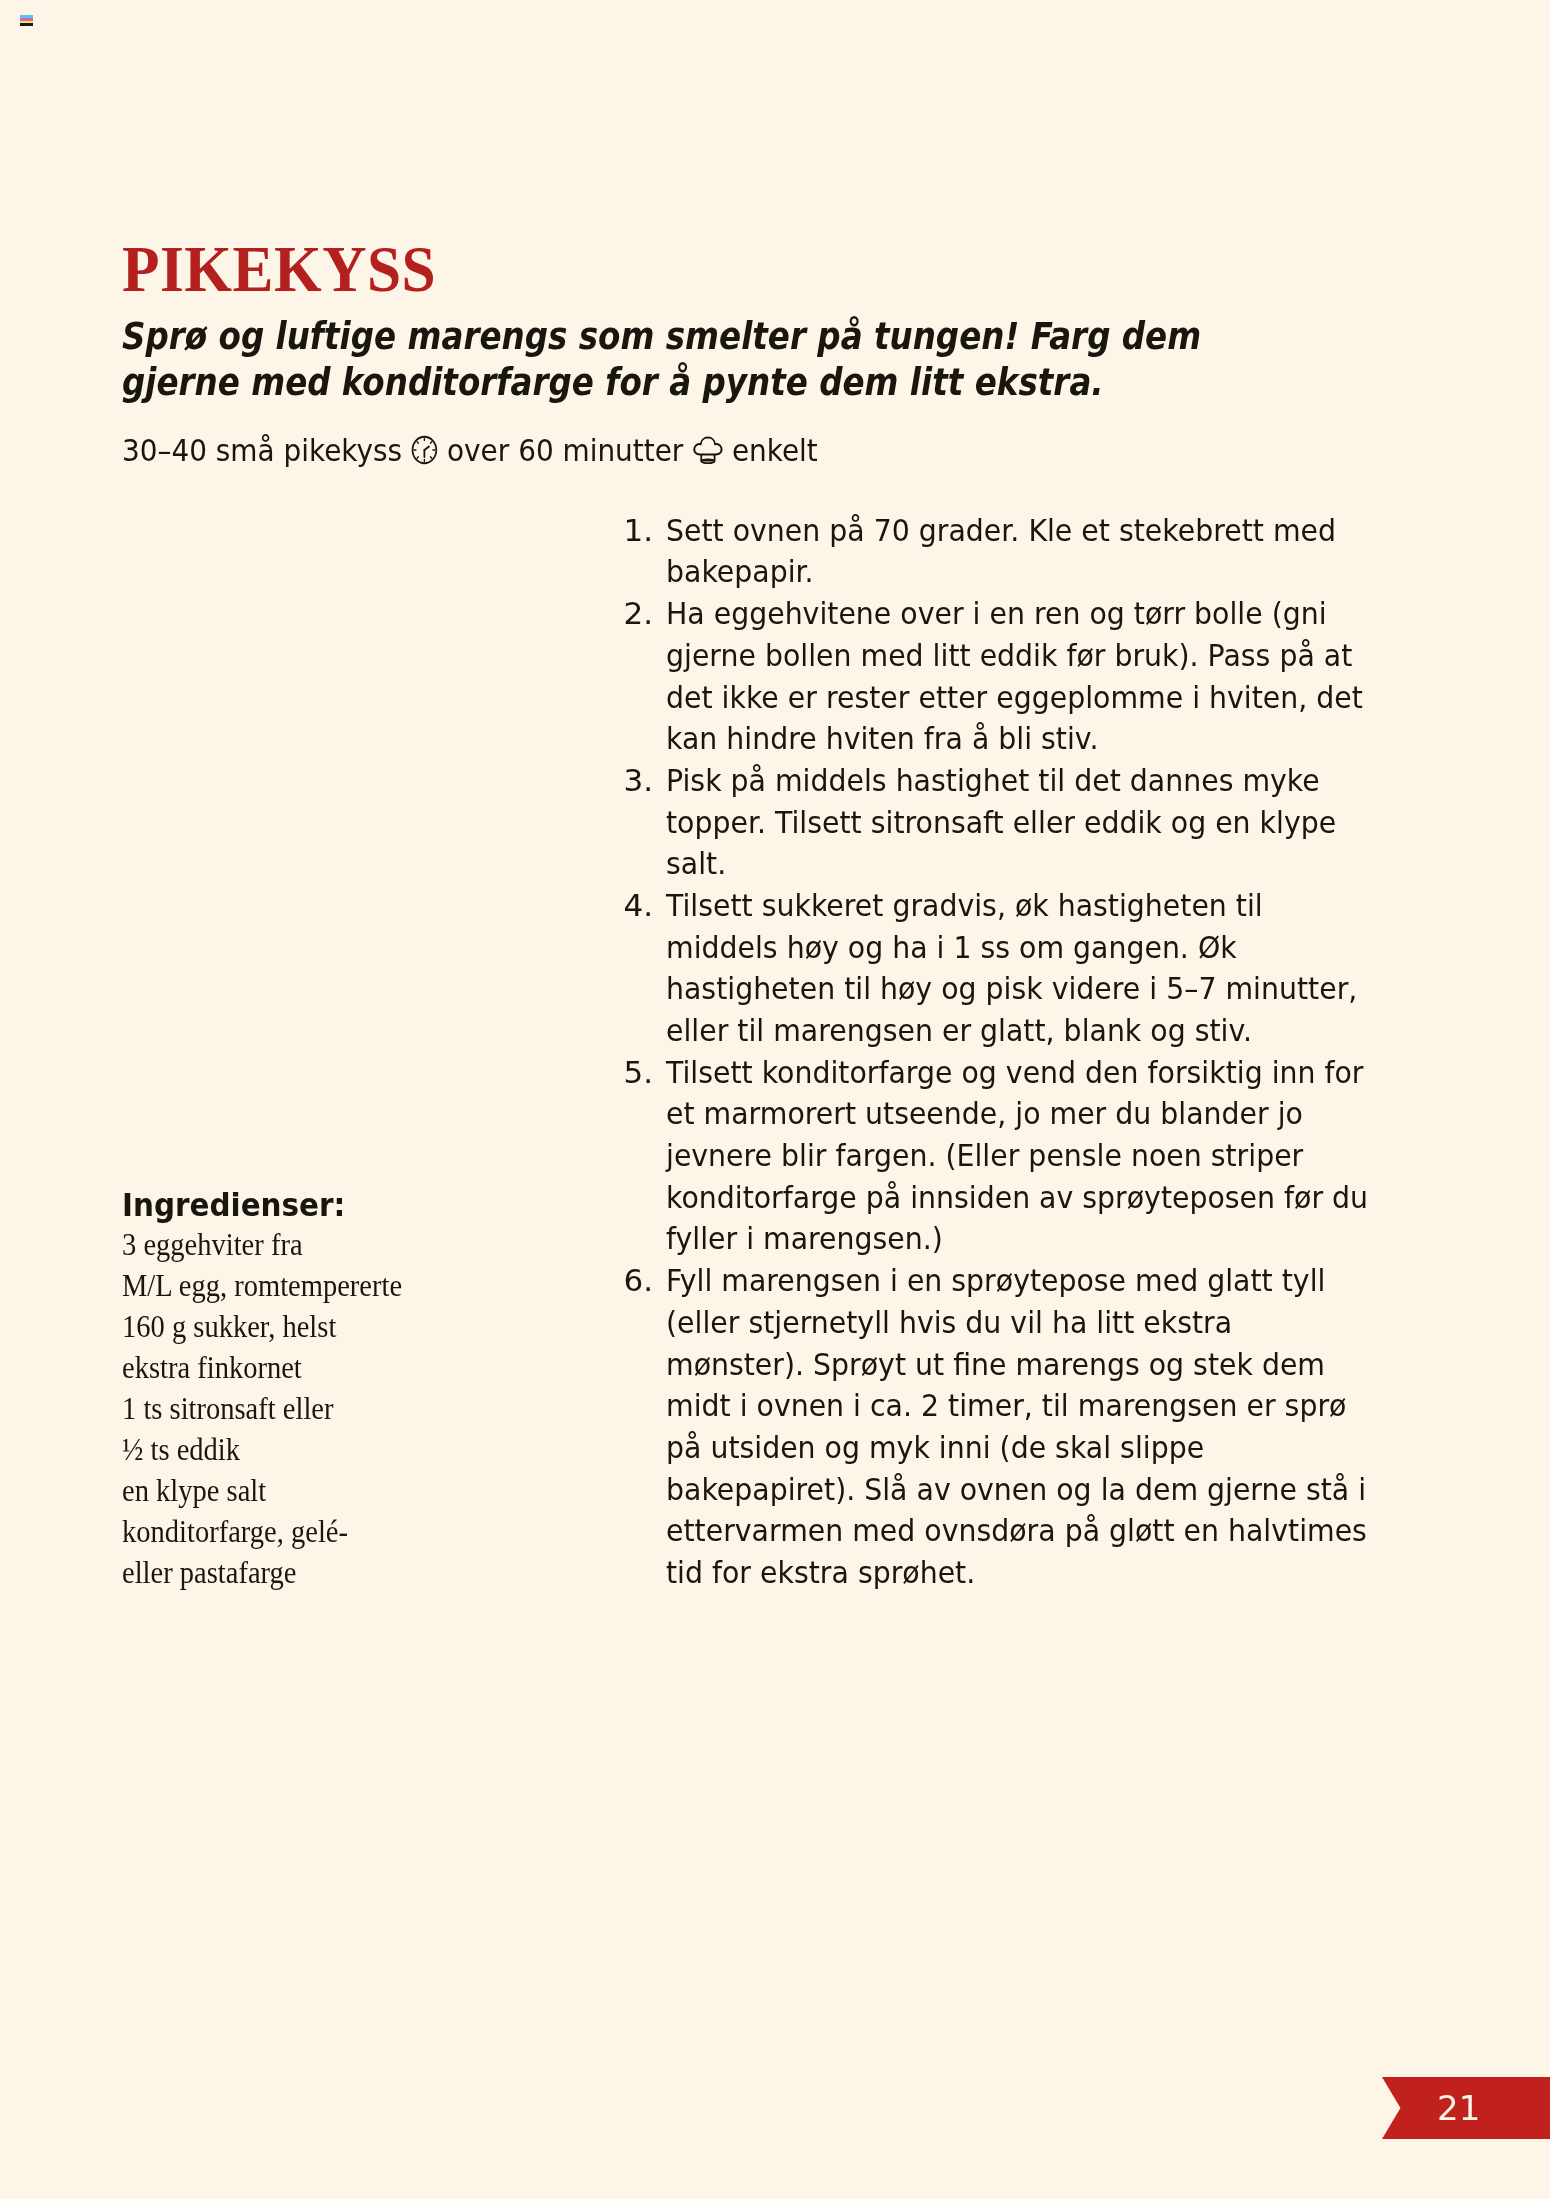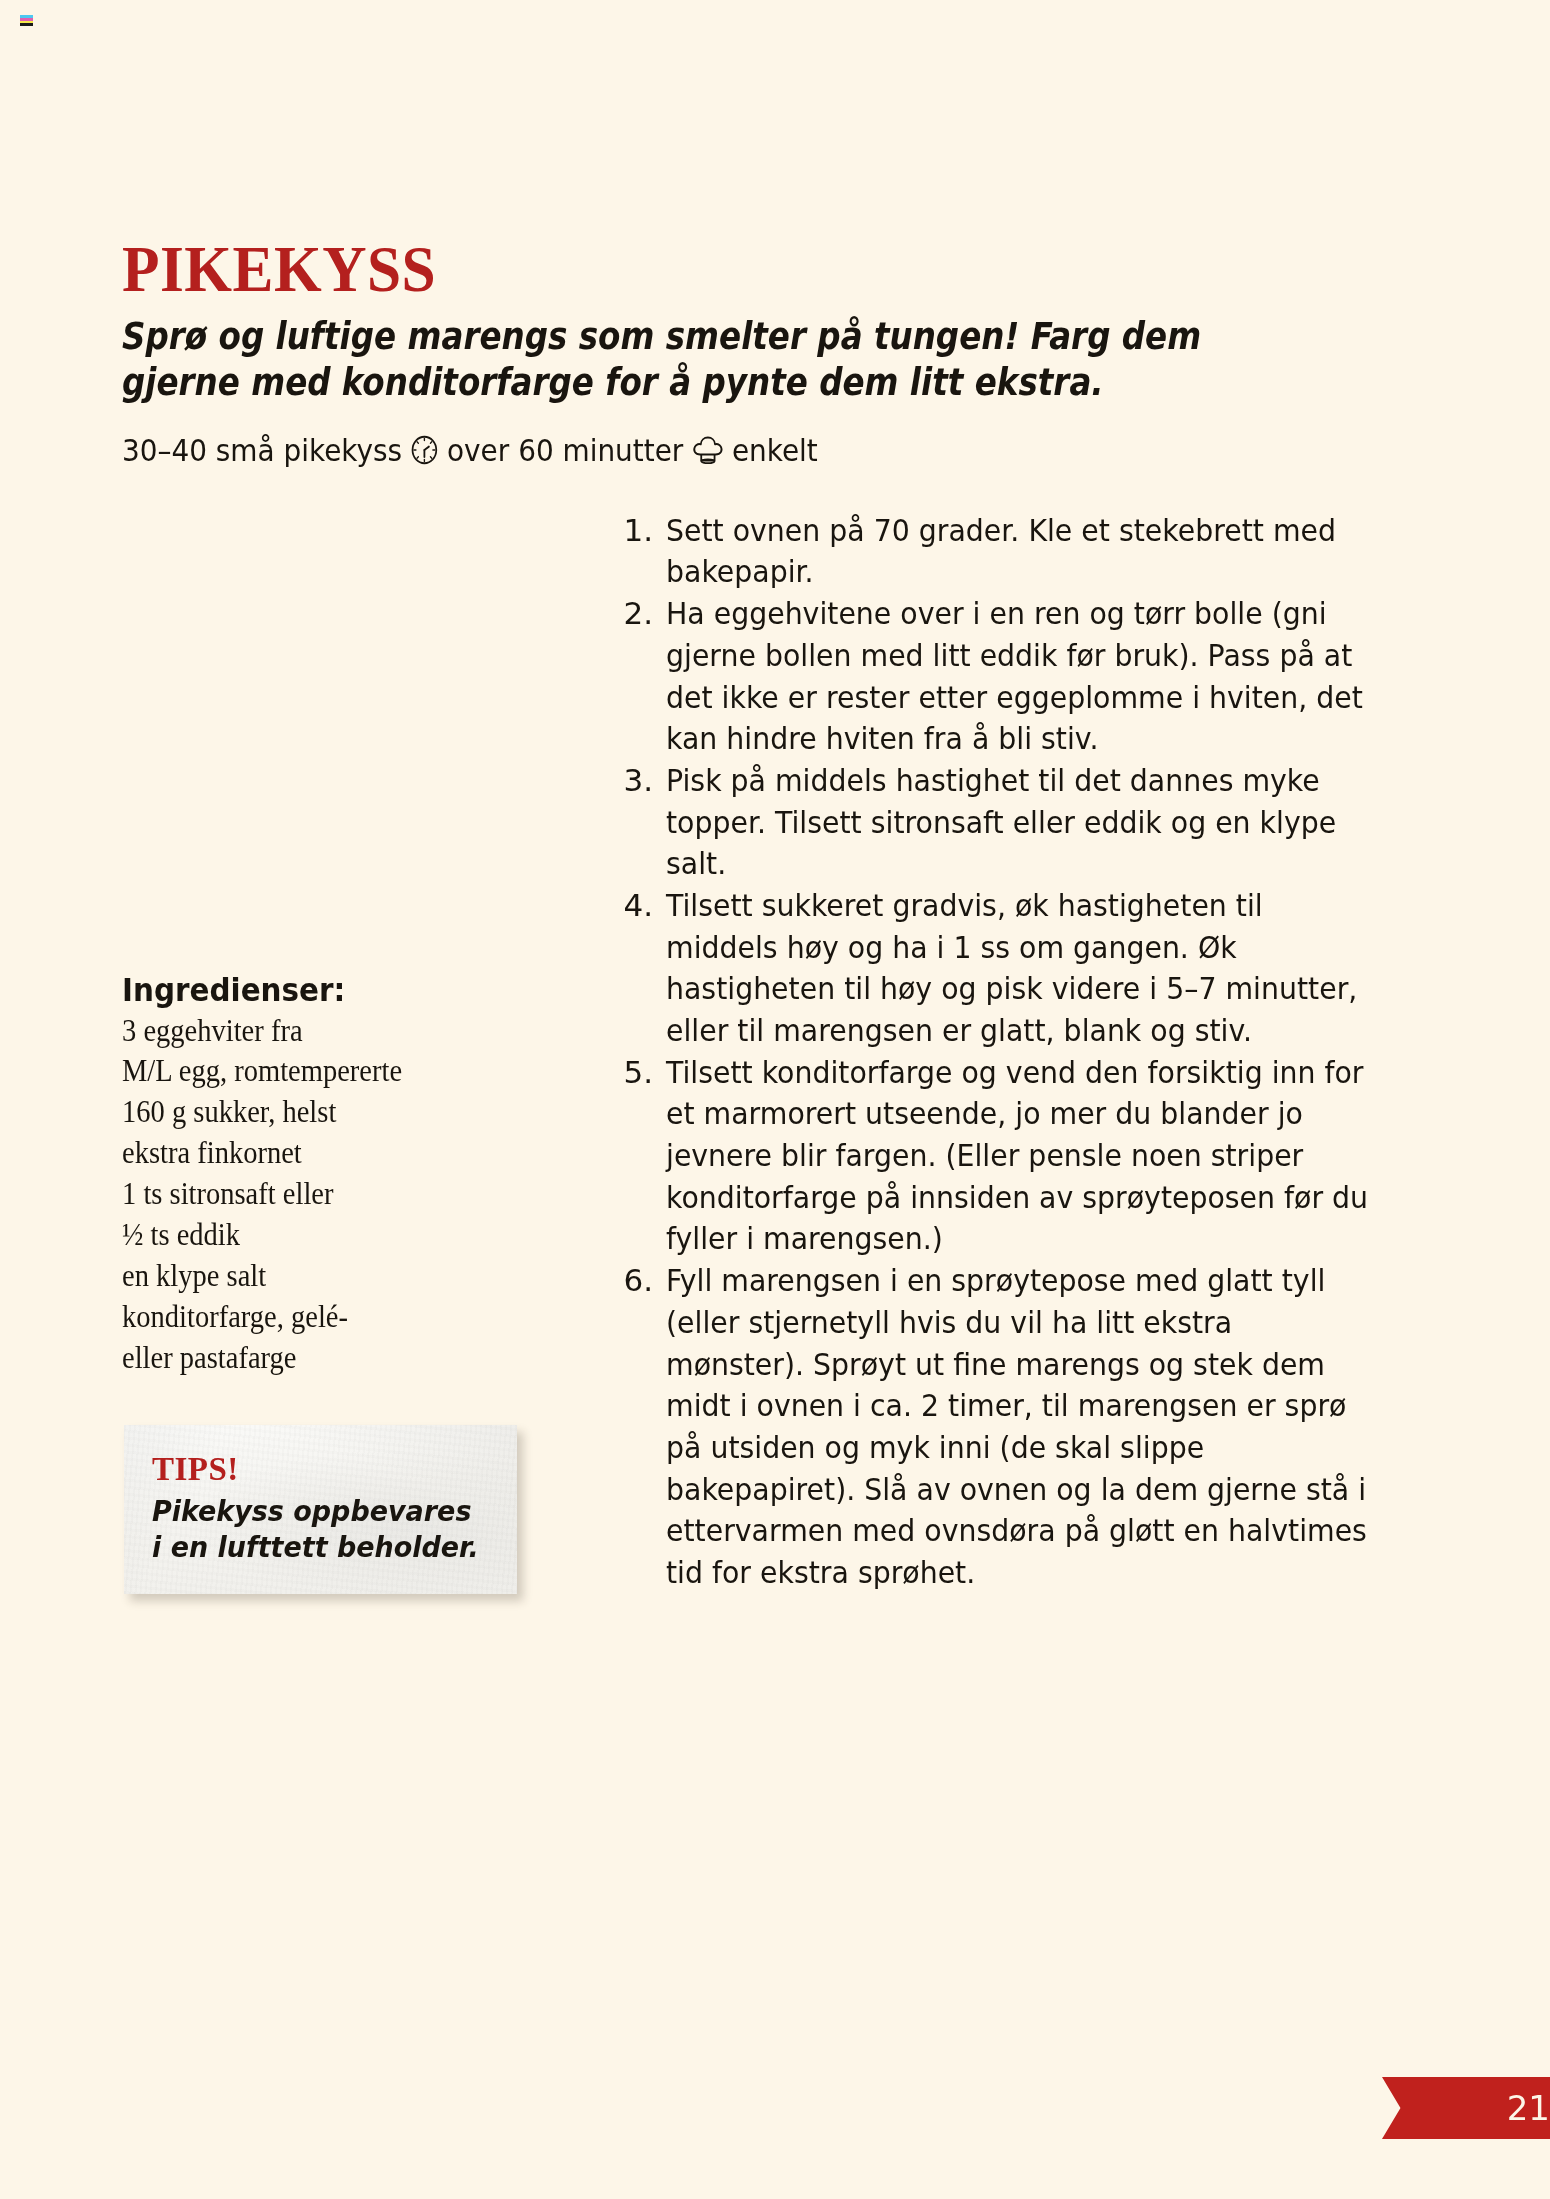--- a/index.html
+++ b/index.html
@@ -215,21 +215,21 @@
     right: 0;
     top: 2077px;
     width: 168px;
     height: 62px;
     background: #c0211d;
     color: #fdf6e8;
     font-family: "DejaVu Sans", sans-serif;
     font-size: 34px;
     display: flex;
     align-items: center;
-    justify-content: flex-end;
+    justify-content: flex-start;
     padding-left: 55px;
     box-sizing: border-box;
     clip-path: polygon(0% 0%, 100% 0%, 100% 100%, 0% 100%, 11% 50%);
     box-shadow: -2px 3px 6px rgba(60,40,30,0.18);
   }
 </style>
 </head>
 <body>
 
 <div id="page">
@@ -289,27 +289,20 @@
           <li>M/L egg, romtempererte</li>
           <li>160 g sukker, helst</li>
           <li>ekstra finkornet</li>
           <li>1 ts sitronsaft eller</li>
           <li>½ ts eddik</li>
           <li>en klype salt</li>
           <li>konditorfarge, gelé-</li>
           <li>eller pastafarge</li>
         </ul>
 
-        <div id="tips-box">
-          <div id="tips-title">TIPS!</div>
-          <div id="tips-text">
-            <span class="tline">Pikekyss oppbevares</span>
-            <span class="tline">i en lufttett beholder.</span>
-          </div>
-        </div>
       </div>
 
       <div id="col-right">
         <ol id="steps">
           <li>
             <span class="snum">1.</span>
             <span class="stext">Sett ovnen på 70 grader. Kle et stekebrett med bakepapir.</span>
           </li>
           <li>
             <span class="snum">2.</span>

